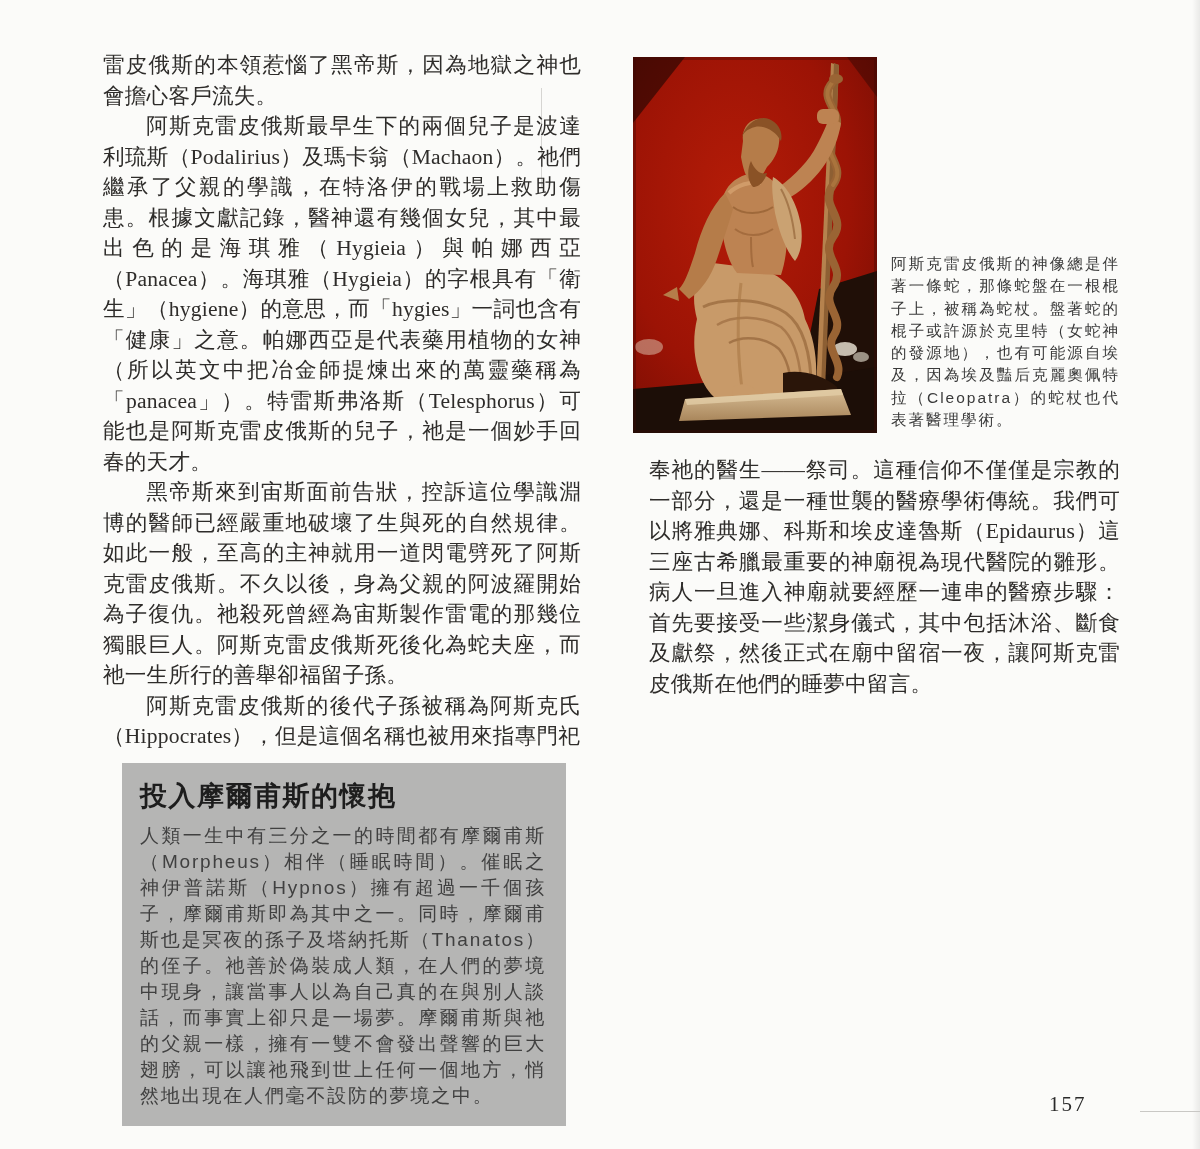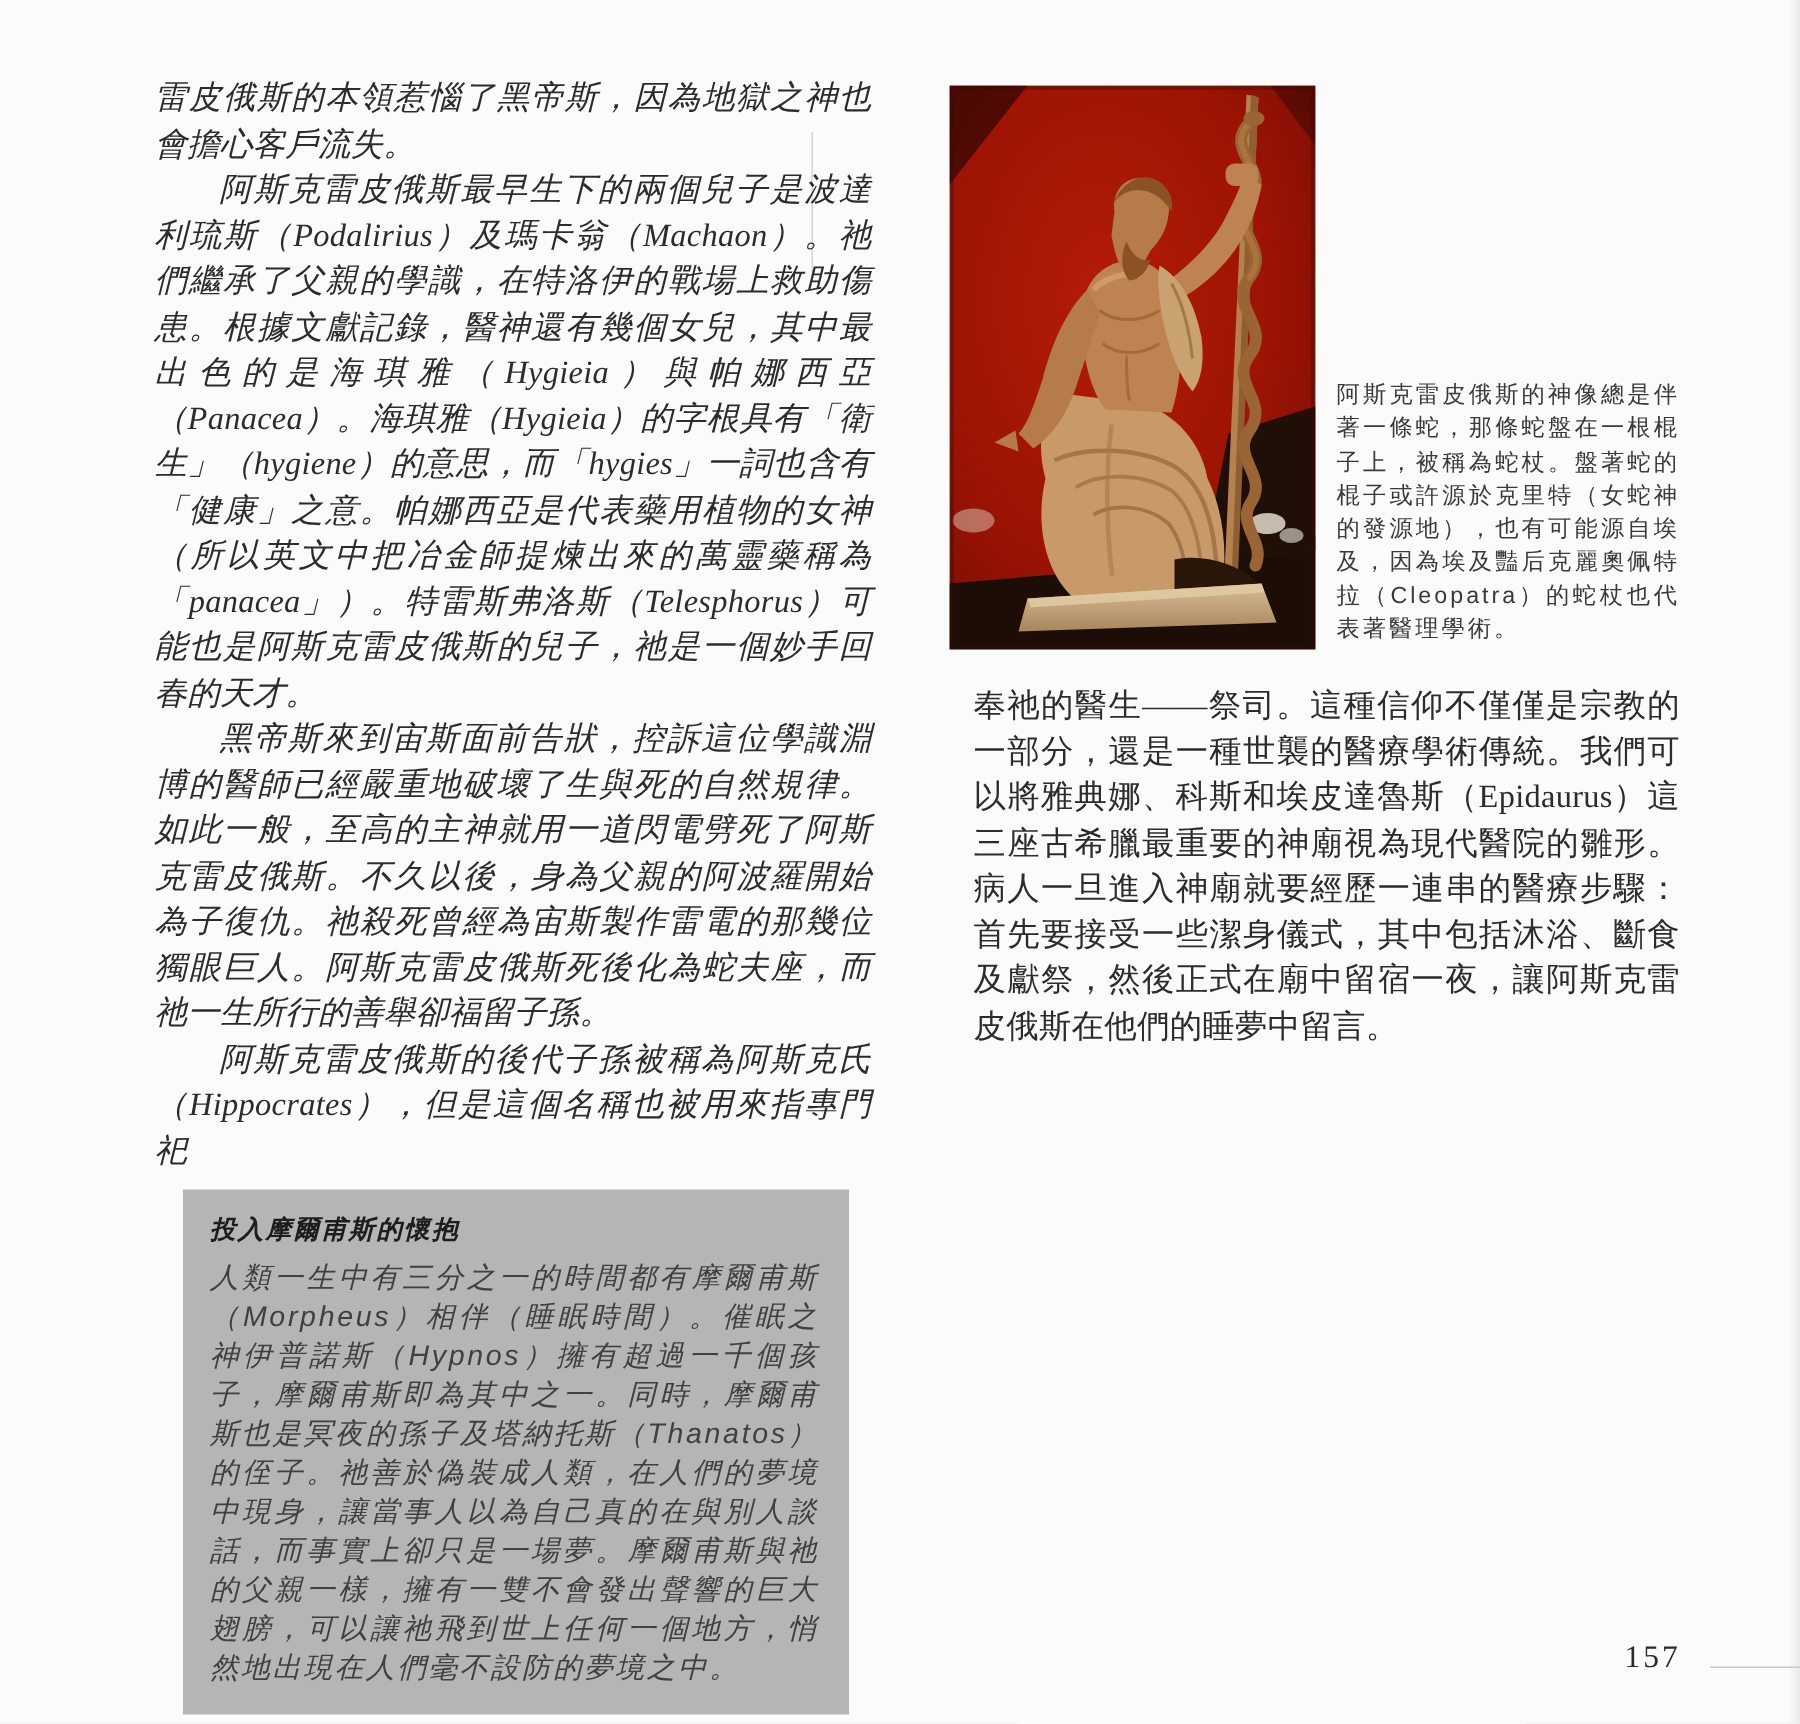--- a/index.html
+++ b/index.html
@@ -18,34 +18,34 @@
 
   .body-text{
     margin:0;
     font-size:21.6px;
     line-height:30.5px;
     text-align:justify;
     letter-spacing:0.2px;
   }
   .indent{text-indent:2em;}
 
-  .col-left{position:absolute;left:103px;top:50px;width:478px;font-style:italic;}
+  .col-left{position:absolute;left:103px;top:50px;width:478px;}
   .col-right{position:absolute;left:633px;top:57px;width:487px;}
 
   .morpheus-box{
     margin:11px 0 0 19px;
     width:444px;
     box-sizing:border-box;
     background:#b5b5b4;
     padding:15px 20px 17px 18px;
     font-family:"Liberation Sans","DejaVu Sans",sans-serif;
   }
   .morpheus-box h3{
     margin:0 0 9px 0;
-    font-size:17px;
+    font-size:27px;
     font-weight:bold;
     color:#1d1d1d;
     letter-spacing:1.5px;
   }
   .morpheus-box p{
     margin:0;
     font-size:19px;
     line-height:26px;
     letter-spacing:1.8px;
     color:#404040;
@@ -60,21 +60,21 @@
     font-family:Liberation Sans, sans-serif;
     font-size:15.5px;
     line-height:22.3px;
     letter-spacing:2px;
     color:#3a3a3a;
     text-align:justify;
   }
   .right-text{margin-top:22px;margin-left:16px;}
 
   .page-number{
-    position:absolute;left:1083px;top:1092px;
+    position:absolute;left:1049px;top:1092px;
     font-size:21px;letter-spacing:2px;color:#2a2a2a;
   }
   .page-number-rule{
     position:absolute;left:1140px;top:1111px;width:60px;height:1px;background:#c9c8c5;
   }
 </style>
 </head>
 <body>
 
 <div class="page">

